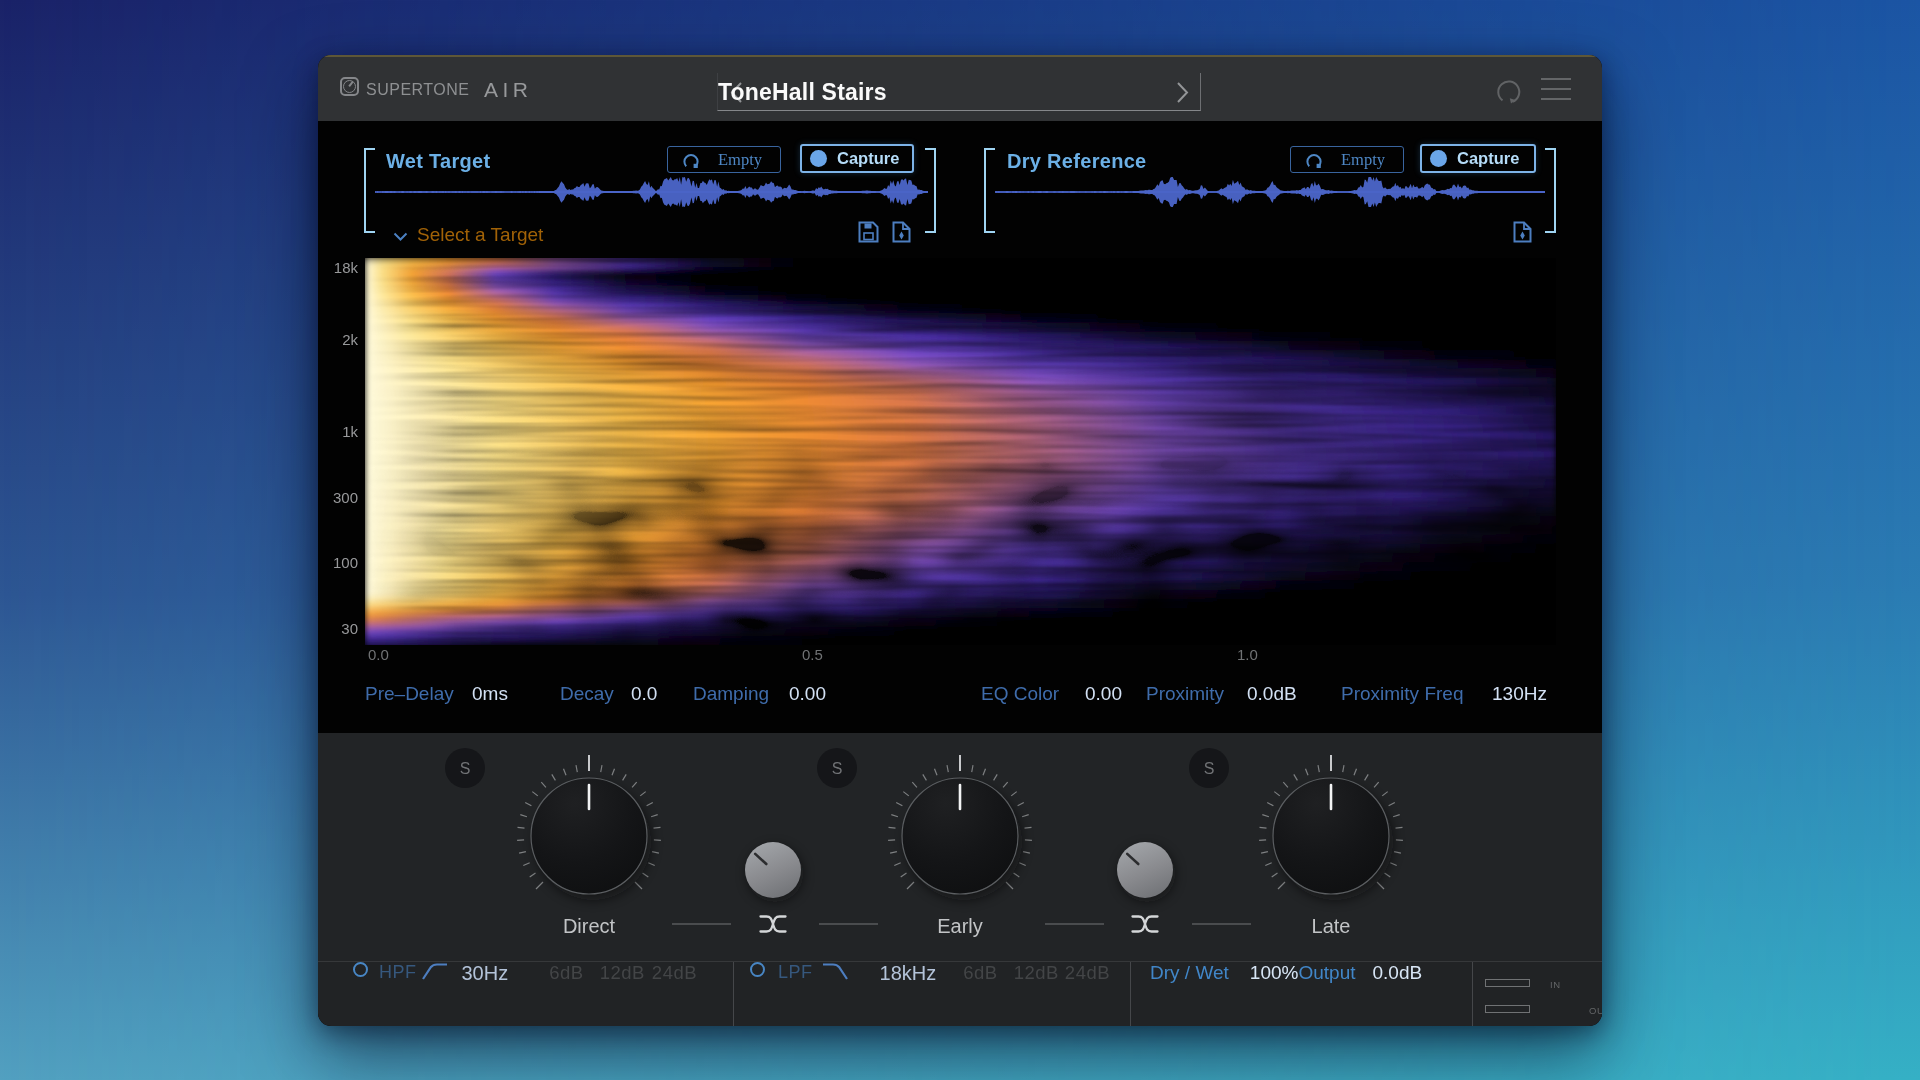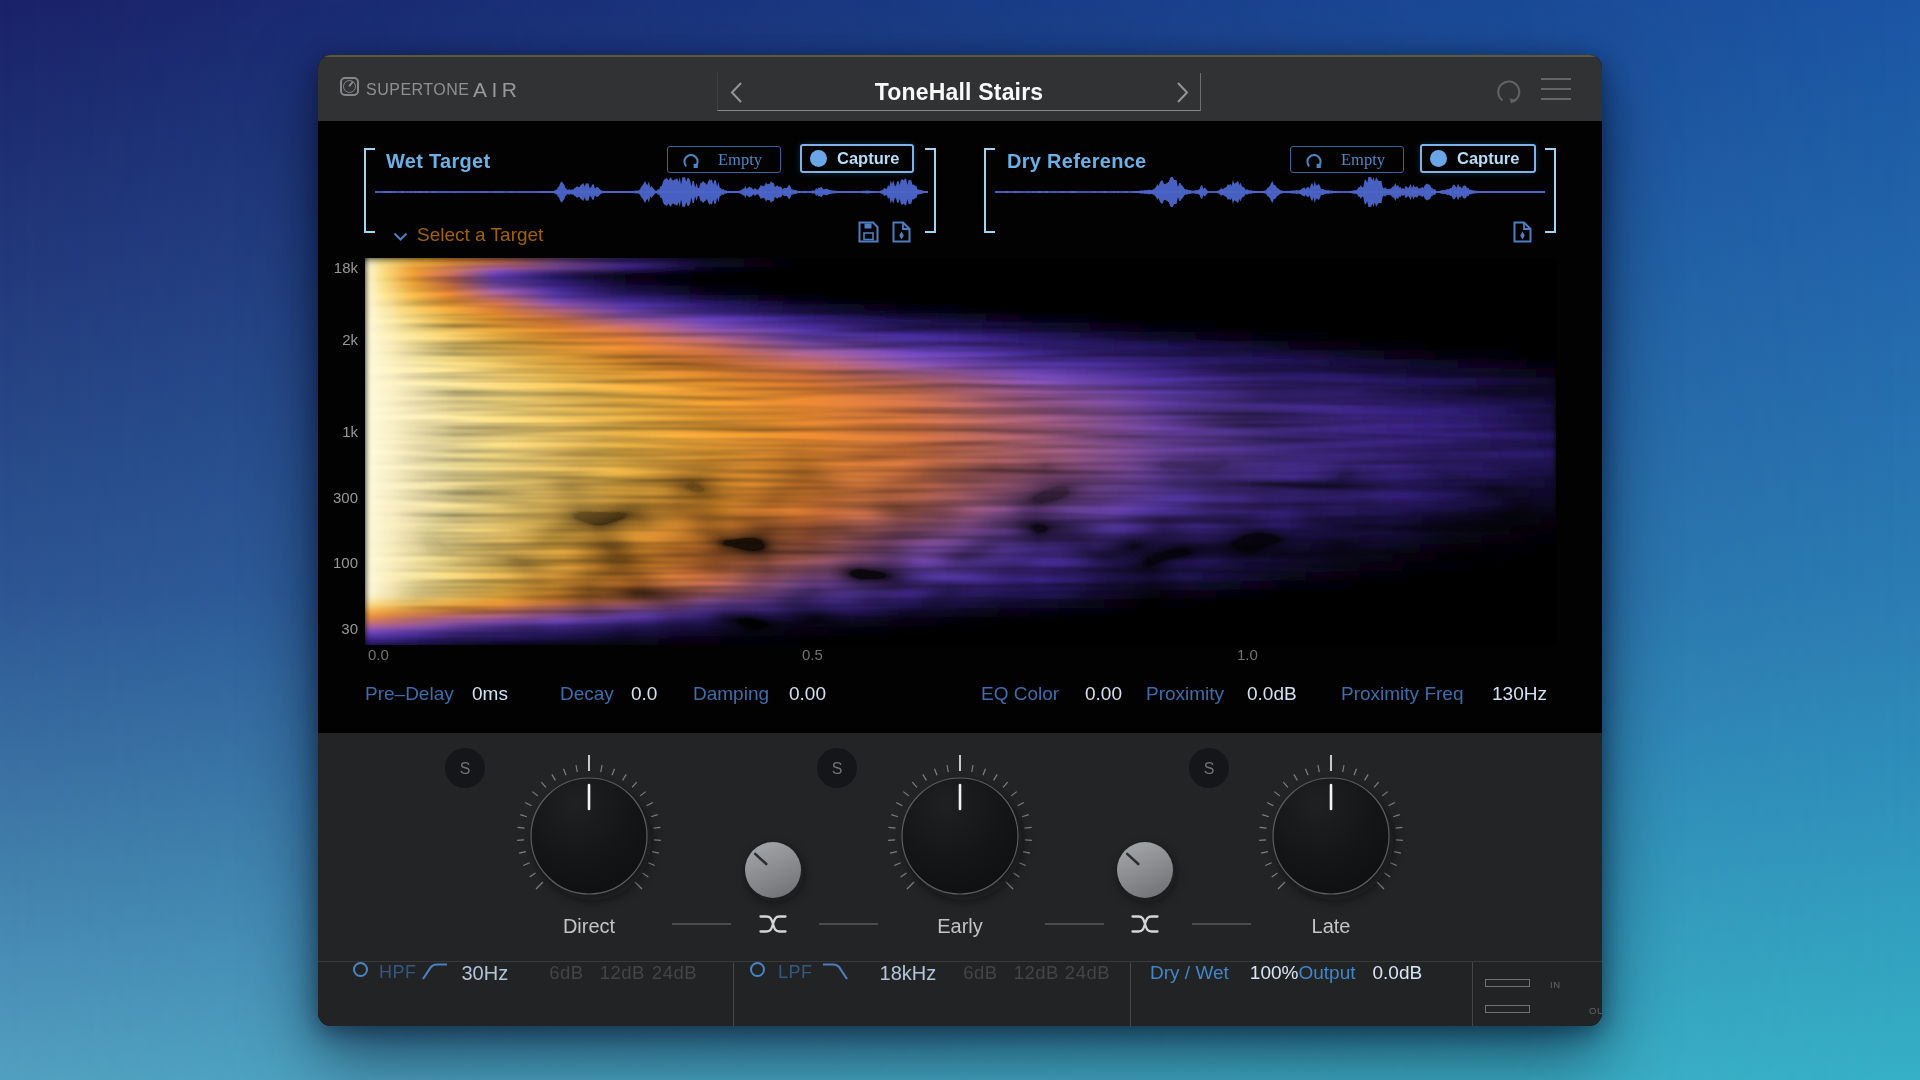--- a/index.html
+++ b/index.html
@@ -12,24 +12,24 @@
   mask-image: linear-gradient(to right, transparent 0%, black 100%);
 }
 .win { position:absolute; left:318px; top:55px; width:1284px; height:971px; border-radius:13px;
   background:#020203; overflow:hidden; box-shadow:0 30px 70px rgba(2,8,30,0.55), 0 6px 24px rgba(2,8,30,0.45); }
 .hdr { position:absolute; left:0; top:0; width:100%; height:66px; background:#303234;
   border-top:2px solid #5e5737; }
 .logo-sq { position:absolute; left:22px; top:20px; width:19px; height:19px; border:2px solid #85878a; border-radius:5px; }
 .logo-sq i { position:absolute; left:1px; top:1px; width:13px; height:13px; border:1.6px solid #85878a; border-radius:50%; display:block; }
 .logo-sq b { position:absolute; left:7.5px; top:1.5px; width:1.8px; height:6px; background:#85878a; transform:rotate(38deg); display:block; }
 .logo-txt { position:absolute; left:48px; top:24px; font-size:16px; letter-spacing:0.5px; color:#8e9092; }
-.logo-air { position:absolute; left:155px; top:21px; font-size:21px; letter-spacing:4.5px; color:#97999b;text-align:right; }
+.logo-air { position:absolute; left:166px; top:21px; font-size:21px; letter-spacing:4.5px; color:#97999b;text-align:right; }
 .preset { position:absolute; left:399px; top:16px; width:484px; height:38px;
   border-left:1px solid #3e4043; border-right:1px solid #6d6f72; border-bottom:1.5px solid #85878a; }
-.preset .nm { position:absolute; width:100%; text-align:center; top:6px; font-size:23px; font-weight:700; color:#fafafa; letter-spacing:0.2px; }
+.preset .nm { position:absolute; width:100%; top:6px; font-size:23px; font-weight:700; color:#fafafa; letter-spacing:0.2px; }
 .chev { position:absolute; top:8px; }
 .menu { position:absolute; left:1223px; top:21px; width:30px; }
 .menu div { height:2px; background:#646668; margin-bottom:8px; }
 .abico { position:absolute; left:1178px; top:21px; }
 
 .body { position:absolute; left:0; top:66px; width:100%; height:612px; background:#020202; }
 .brk { position:absolute; width:11px; height:85px; top:27px; }
 .brk.l { border-left:2.5px solid #9fd4f2; border-top:2.5px solid #9fd4f2; border-bottom:2.5px solid #9fd4f2; }
 .brk.r { border-right:2.5px solid #9fd4f2; border-top:2.5px solid #9fd4f2; border-bottom:2.5px solid #9fd4f2; }
 .sect-label { position:absolute; top:29px; font-size:20px; font-weight:700; color:#6cb0e6; letter-spacing:0.3px; }

